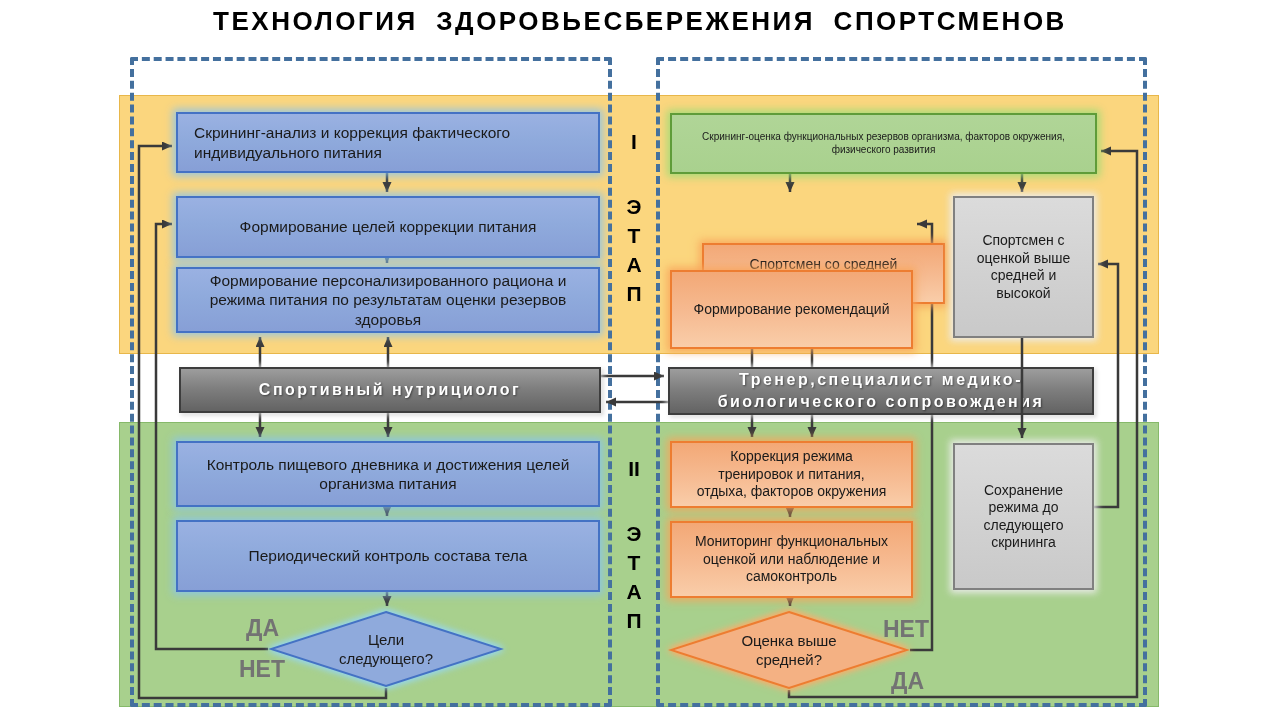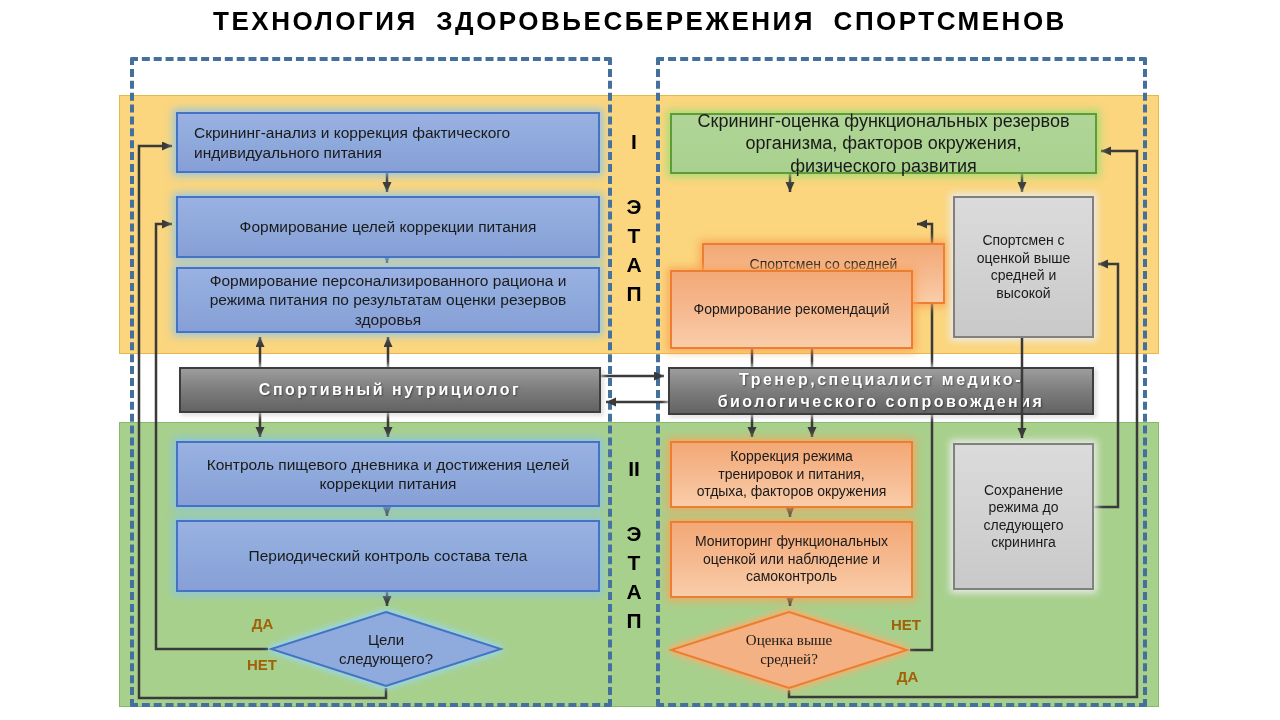--- a/index.html
+++ b/index.html
@@ -24,21 +24,21 @@
     text-align:center;padding:4px 20px;line-height:1.25;
   }
   .box-blue{
     background:linear-gradient(180deg,#9ab1e2 0%,#8FAADC 45%,#879fd6 100%);
     border:2px solid #4472C4;box-shadow:0 0 8px 3px rgba(135,195,240,0.85);
     font-size:15.5px;
   }
   .box-green{
     background:linear-gradient(180deg,#b0d597 0%,#A9D18E 100%);
     border:2px solid #5f9c39;box-shadow:0 0 8px 3px rgba(160,220,120,0.9);
-    font-size:18px;
+    font-size:10px;
   }
   .box-orange{
     background:linear-gradient(180deg,#f3a876 0%,#f6bb92 55%,#f9cda9 100%);
     border:2px solid #ED7D31;box-shadow:0 0 8px 3px rgba(248,165,90,0.85);
     font-size:14px;
   }
   .box-gray{
     background:linear-gradient(180deg,#dbdbdb 0%,#c9c9c9 100%);
     border:2px solid #808080;box-shadow:0 0 7px 3px rgba(235,235,235,0.95);
     font-size:14px;
@@ -51,21 +51,21 @@
   }
   .align-left{justify-content:flex-start;text-align:left;padding-left:16px;padding-right:14px;}
   .diamond{position:absolute;z-index:3;}
   .diamond svg{display:block;}
   .dia-blue{filter:drop-shadow(0 0 3px #8ED3EA) drop-shadow(0 0 3px #9fd8ec);}
   .dia-orange{filter:drop-shadow(0 0 3px #F7A95F) drop-shadow(0 0 3px #f8b379);}
   .diamond .dia-label{
     position:absolute;left:0;top:0;width:100%;height:100%;display:flex;align-items:center;justify-content:center;
     text-align:center;font-size:15px;line-height:1.3;
   }
-  .yesno{position:absolute;z-index:3;font-weight:bold;font-size:15px;color:#a16207;text-align:center;}
+  .yesno{position:absolute;z-index:3;font-weight:bold;font-size:23px;color:#737373;text-align:center;}
   .stage-col{
     position:absolute;z-index:3;display:flex;flex-direction:column;align-items:center;row-gap:7px;
     font-weight:bold;font-size:21px;color:#000;line-height:22px;
   }
   .stage-col span:first-child{margin-bottom:36px;}
 </style>
 </head>
 <body>
 
 <div class="canvas">
@@ -127,21 +127,21 @@
     <span>Э</span>
     <span>Т</span>
     <span>А</span>
     <span>П</span>
   </div>
 
   <div class="box box-blue align-left" style="left:176px;top:112px;width:424px;height:61px;">Скрининг-анализ и коррекция  фактического индивидуального питания</div>
   <div class="box box-blue" style="left:176px;top:196px;width:424px;height:62px;">Формирование целей коррекции питания</div>
   <div class="box box-blue" style="left:176px;top:267px;width:424px;height:66px;">Формирование персонализированного  рациона и режима питания по результатам оценки резервов здоровья</div>
   <div class="box box-dark" style="left:179px;top:367px;width:422px;height:46px;">Спортивный нутрициолог</div>
-  <div class="box box-blue" style="left:176px;top:441px;width:424px;height:66px;">Контроль пищевого дневника и достижения целей коррекции питания</div>
+  <div class="box box-blue" style="left:176px;top:441px;width:424px;height:66px;">Контроль пищевого дневника и достижения целей организма питания</div>
   <div class="box box-blue" style="left:176px;top:520px;width:424px;height:72px;">Периодический контроль состава тела</div>
 
   <div class="diamond" style="left:268px;top:610px;width:236px;height:78px;">
     <svg class="dia-blue" width="236" height="78" viewBox="0 0 236 78">
       <polygon points="118,2 233,39 118,76 3,39" fill="#8FAADC" stroke="#4472C4" stroke-width="2"></polygon>
     </svg>
     <div class="dia-label">
       <span style="width:130px;">Цели следующего?</span>
     </div>
   </div>
@@ -158,21 +158,21 @@
   </div>
   <div class="box box-orange" style="left:670px;top:441px;width:243px;height:67px;">Коррекция режима тренировок и питания, отдыха, факторов окружения</div>
   <div class="box box-orange" style="left:670px;top:521px;width:243px;height:77px;">Мониторинг функциональных оценкой или наблюдение и самоконтроль</div>
   <div class="box box-gray" style="left:953px;top:443px;width:141px;height:147px;padding:4px 14px;">Сохранение режима до следующего скрининга</div>
 
   <div class="diamond" style="left:668px;top:610px;width:242px;height:80px;">
     <svg class="dia-orange" width="242" height="80" viewBox="0 0 242 80">
       <polygon points="121,2 239,40 121,78 3,40" fill="#F4B183" stroke="#ED7D31" stroke-width="2"></polygon>
     </svg>
     <div class="dia-label">
-      <span style="width:100px;font-family:Liberation Serif, serif;">Оценка выше средней?</span>
+      <span style="width:100px;">Оценка выше средней?</span>
     </div>
   </div>
   <div class="yesno" style="left:874px;top:616px;width:64px;">НЕТ</div>
   <div class="yesno" style="left:880px;top:668px;width:55px;">ДА</div>
 
   <svg class="wires wires-front" width="1280" height="720" viewBox="0 0 1280 720">
     <defs>
       <marker id="ah2" markerUnits="userSpaceOnUse" markerWidth="12" markerHeight="11" refX="10" refY="4.5" orient="auto">
         <path d="M0,0 L10,4.5 L0,9 Z" fill="#3A3A3A"></path>
       </marker>

